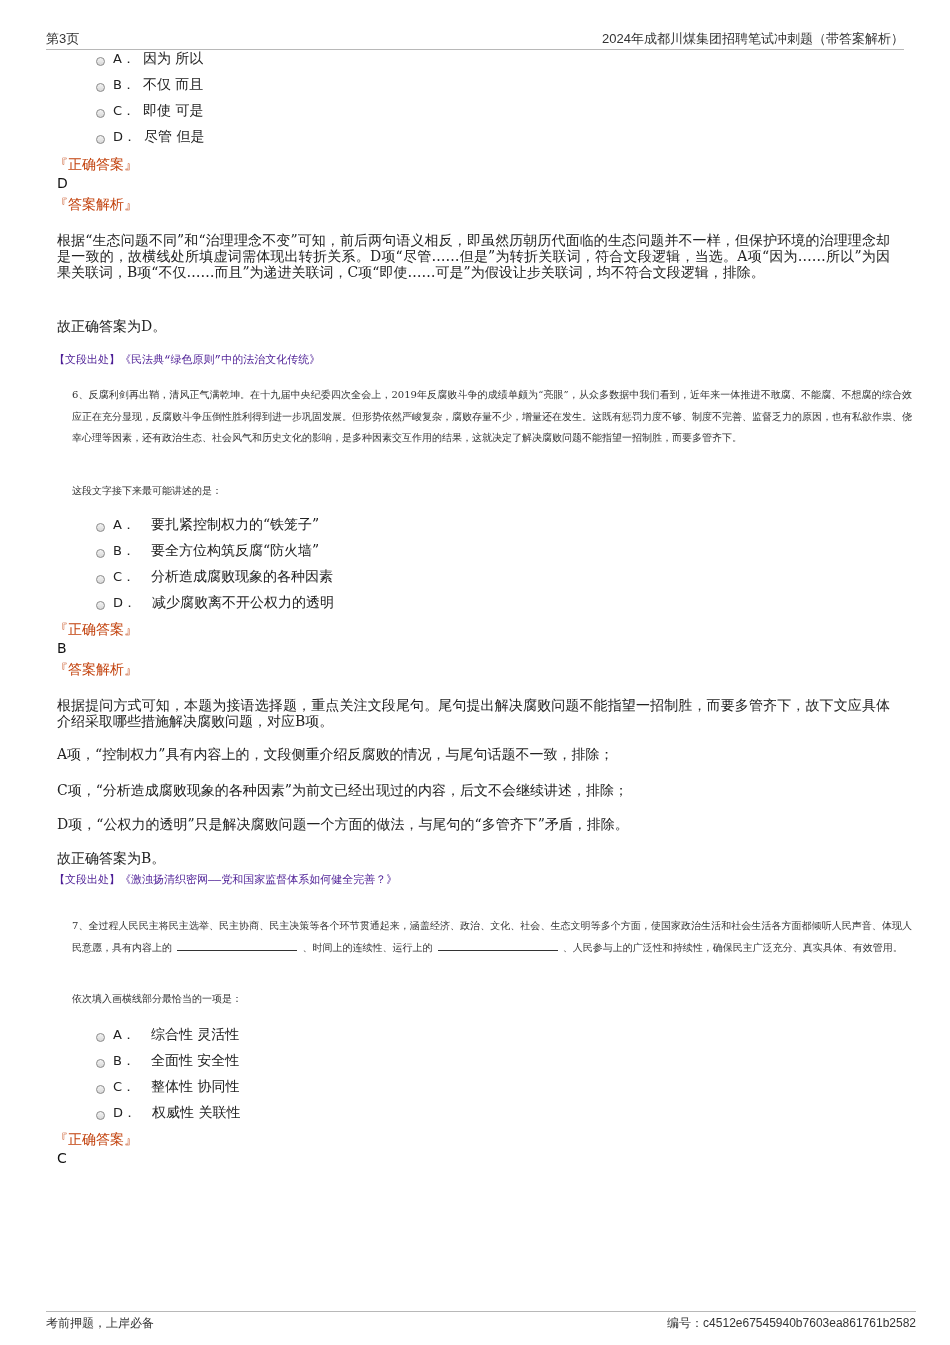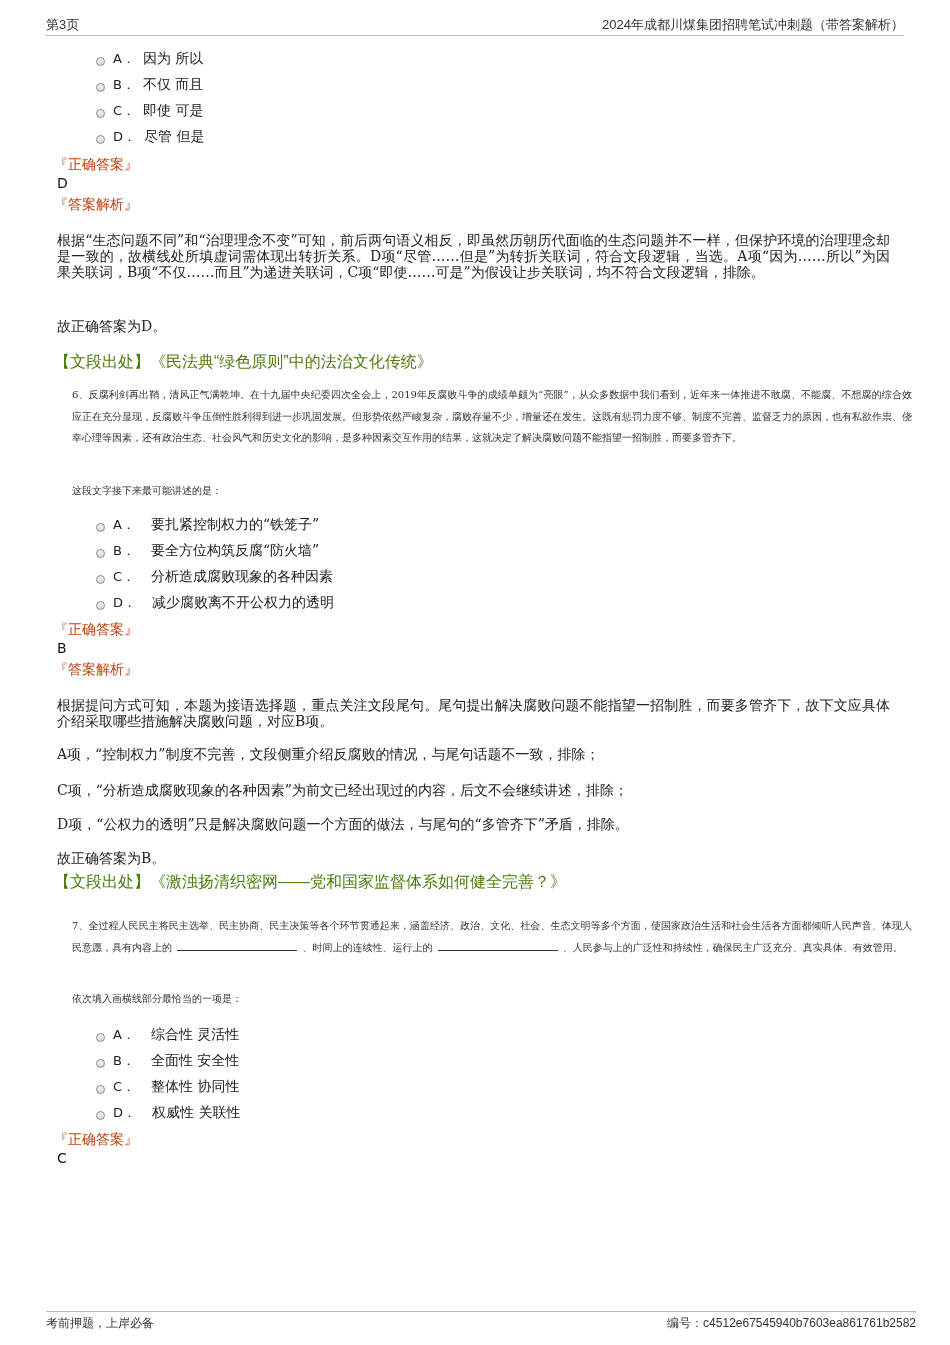--- a/index.html
+++ b/index.html
@@ -1,18 +1,18 @@
 <!DOCTYPE html>
 <html><head>
 <meta charset="utf-8">
 <style>
   html, body { margin: 0; padding: 0; background: #ffffff; }
   body { width: 950px; height: 1345px; position: relative; overflow: hidden;
          font-family: "DejaVu Sans", "Liberation Sans", sans-serif; color: #222; }
-  .hdr { position: absolute; left: 46px; right: 46px; top: 16px; height: 19px;
+  .hdr { position: absolute; left: 46px; right: 46px; top: 30px; height: 19px;
          border-bottom: 1px solid #b8b8b8; font-size: 13px; color: #333;
          font-family: "Liberation Sans", sans-serif; }
   .hdr .l { position: absolute; left: 0; top: 0; }
   .hdr .r { position: absolute; right: 0; top: 0; }
   .ftr { position: absolute; left: 46px; right: 34px; top: 1311px; height: 24px;
          border-top: 1px solid #b8b8b8; font-size: 12px; color: #333;
          font-family: "Liberation Sans", sans-serif; }
   .ftr .l { position: absolute; left: 0; top: 3px; }
   .ftr .r { position: absolute; right: 0; top: 3px; }
   .opt { position: absolute; left: 96px; height: 20px; font-size: 14px; color: #222;
@@ -21,21 +21,21 @@
            background: linear-gradient(#f4f4f4, #d8d8d8); margin-right: 8px; margin-top: 4px; box-sizing: border-box; }
   .opt .lt { font-family: "DejaVu Sans", sans-serif; font-size: 13px; margin-right: 8px; }
   .opt.wide .lt { margin-right: 16px; }
   .opt .tx { font-family: "DejaVu Serif", serif; font-size: 14px; }
   .bracket { position: absolute; left: 54px; font-family: "DejaVu Serif", serif; font-size: 14px; color: #c2410c; }
   .ans { position: absolute; left: 57px; font-family: "DejaVu Sans", sans-serif; font-size: 14px; color: #111; }
   .para { position: absolute; left: 57px; width: 833px; font-family: "DejaVu Serif", serif;
           font-size: 14px; line-height: 16px; color: #222; text-align: justify; }
   .q { position: absolute; left: 72px; width: 840px; font-family: "DejaVu Serif", serif;
        font-size: 10px; line-height: 21.5px; color: #333; text-align: justify; }
-  .src { position: absolute; left: 57px; font-family: Liberation Sans, sans-serif; font-size: 16px; color: #4d7c0f; white-space: nowrap; }
+  .src { position: absolute; left: 57px; font-family: Liberation Mono, monospace; font-size: 11px; color: #4c1d95; white-space: nowrap; }
   .blank { display: inline-block; width: 120px; border-bottom: 1px solid #333; height: 12px; vertical-align: baseline; margin: 0 2px; }
 </style>
 </head>
 <body>
 
 <div class="hdr">
   <span class="l">第3页</span>
   <span class="r">2024年成都川煤集团招聘笔试冲刺题（带答案解析）</span>
 </div>
 
@@ -90,21 +90,21 @@
   <span class="radio"></span>
   <span class="lt">D．</span>
   <span class="tx">减少腐败离不开公权力的透明</span>
 </div>
 
 <div class="bracket" style="top:621px">『正确答案』</div>
 <div class="ans" style="top:640px">B</div>
 <div class="bracket" style="top:661px">『答案解析』</div>
 
 <div class="para" style="top:697px">根据提问方式可知，本题为接语选择题，重点关注文段尾句。尾句提出解决腐败问题不能指望一招制胜，而要多管齐下，故下文应具体介绍采取哪些措施解决腐败问题，对应B项。</div>
-<div class="para" style="top:746px">A项，“控制权力”制度不完善，文段侧重介绍反腐败的情况，与尾句话题不一致，排除；</div>
+<div class="para" style="top:746px">A项，“控制权力”具有内容上的，文段侧重介绍反腐败的情况，与尾句话题不一致，排除；</div>
 <div class="para" style="top:782px">C项，“分析造成腐败现象的各种因素”为前文已经出现过的内容，后文不会继续讲述，排除；</div>
 <div class="para" style="top:816px">D项，“公权力的透明”只是解决腐败问题一个方面的做法，与尾句的“多管齐下”矛盾，排除。</div>
 <div class="para" style="top:850px">故正确答案为B。</div>
 <div class="src" style="top:872px; left:54px">【文段出处】《激浊扬清织密网——党和国家监督体系如何健全完善？》</div>
 
 <div class="q" style="top:915px">
   <span>7、全过程人民民主将民主选举、民主协商、民主决策等各个环节贯通起来，涵盖经济、政治、文化、社会、生态文明等多个方面，使国家政治生活和社会生活各方面都倾听人民声音、体现人民意愿，具有内容上的</span>
   <span class="blank"></span>
   <span>、时间上的连续性、运行上的</span>
   <span class="blank"></span>

